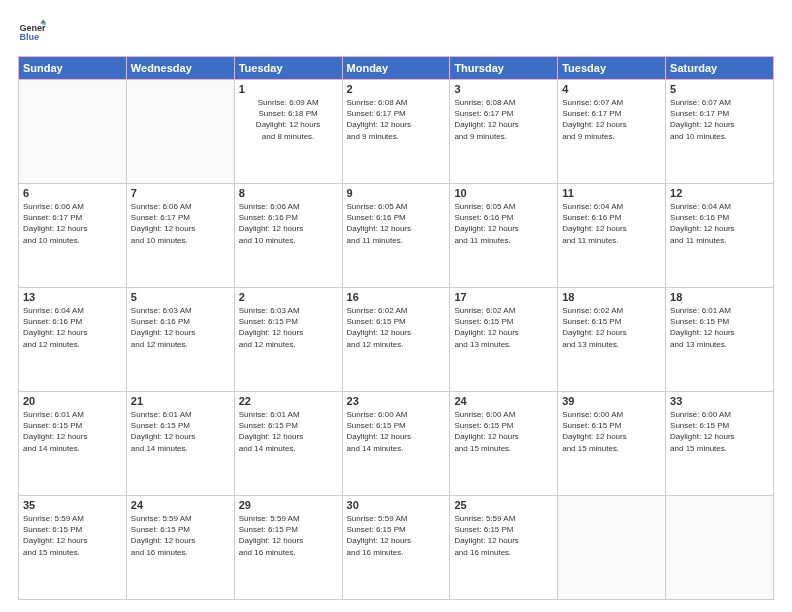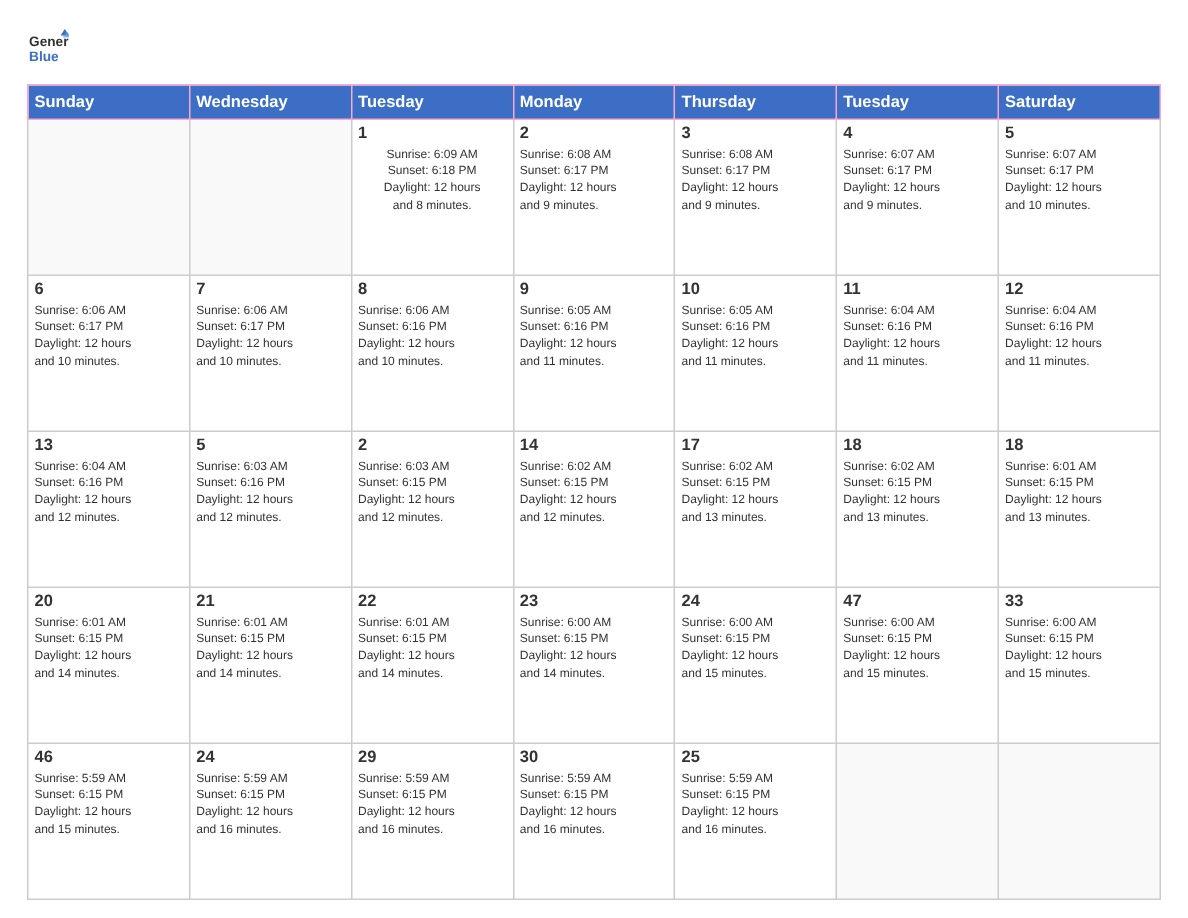--- a/index.html
+++ b/index.html
@@ -222,21 +222,21 @@
 and 12 minutes.</div>
           </td>
           <td>
             <div class="day-number">2</div>
             <div class="day-info" style="white-space: pre-line;">Sunrise: 6:03 AM
 Sunset: 6:15 PM
 Daylight: 12 hours
 and 12 minutes.</div>
           </td>
           <td>
-            <div class="day-number">14</div>
+            <div class="day-number">16</div>
             <div class="day-info" style="white-space: pre-line;">Sunrise: 6:02 AM
 Sunset: 6:15 PM
 Daylight: 12 hours
 and 12 minutes.</div>
           </td>
           <td>
             <div class="day-number">17</div>
             <div class="day-info" style="white-space: pre-line;">Sunrise: 6:02 AM
 Sunset: 6:15 PM
 Daylight: 12 hours
@@ -287,37 +287,37 @@
 and 14 minutes.</div>
           </td>
           <td>
             <div class="day-number">24</div>
             <div class="day-info" style="white-space: pre-line;">Sunrise: 6:00 AM
 Sunset: 6:15 PM
 Daylight: 12 hours
 and 15 minutes.</div>
           </td>
           <td>
-            <div class="day-number">47</div>
+            <div class="day-number">39</div>
             <div class="day-info" style="white-space: pre-line;">Sunrise: 6:00 AM
 Sunset: 6:15 PM
 Daylight: 12 hours
 and 15 minutes.</div>
           </td>
           <td>
             <div class="day-number">33</div>
             <div class="day-info" style="white-space: pre-line;">Sunrise: 6:00 AM
 Sunset: 6:15 PM
 Daylight: 12 hours
 and 15 minutes.</div>
           </td>
         </tr>
         <tr>
           <td>
-            <div class="day-number">46</div>
+            <div class="day-number">35</div>
             <div class="day-info" style="white-space: pre-line;">Sunrise: 5:59 AM
 Sunset: 6:15 PM
 Daylight: 12 hours
 and 15 minutes.</div>
           </td>
           <td>
             <div class="day-number">24</div>
             <div class="day-info" style="white-space: pre-line;">Sunrise: 5:59 AM
 Sunset: 6:15 PM
 Daylight: 12 hours

